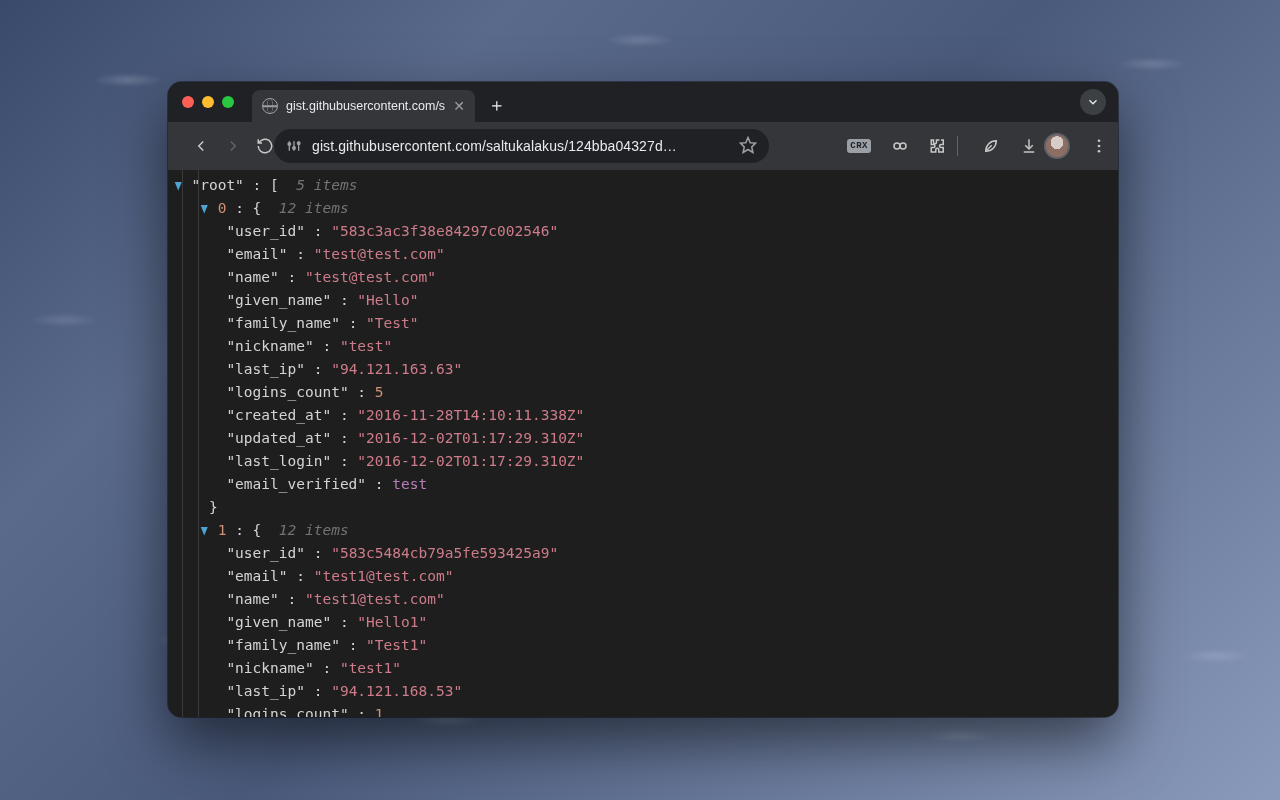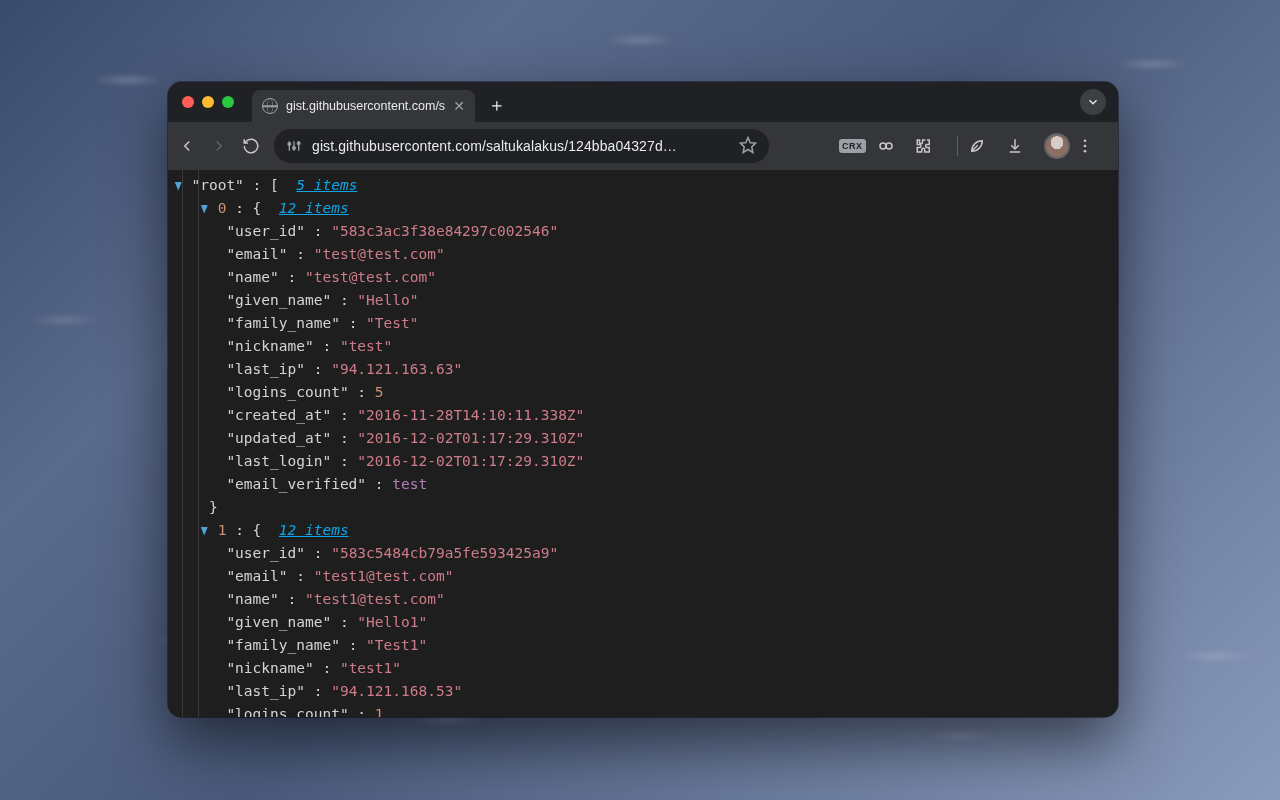--- a/index.html
+++ b/index.html
@@ -69,21 +69,21 @@
   .newtab { width:28px; height:28px; display:flex; align-items:center; justify-content:center; color:#e8eaed; font-size:18px; cursor:pointer; margin-top:6px; border-radius:50%; }
   .tabstrip .spacer { flex:1; }
   .tabdrop { width:26px; height:26px; background:#3c4043; border-radius:50%; display:flex; align-items:center; justify-content:center; color:#e8eaed; margin-right:12px; cursor:pointer; }
   
   .toolbar {
     height: 48px;
     background: #35363a;
     display:flex; align-items:center; gap:0;
     padding: 0 10px;
   }
-  .ib { width:32px; height:32px; display:flex; align-items:center; justify-content:flex-start; color:#c7c7c7; cursor:pointer; border-radius:50%; }
+  .ib { width:32px; height:32px; display:flex; align-items:center; justify-content:flex-end; color:#c7c7c7; cursor:pointer; border-radius:50%;font-family:Liberation Mono, monospace; }
   .ib.disabled { color:#5f6368; cursor:default; }
   .ib svg { width:18px; height:18px; }
   .omni {
     flex: 0 0 auto;
     width: 495px;
     height: 34px;
     background: #202124;
     border-radius: 17px;
     display:flex; align-items:center; gap:10px;
     padding: 0 12px;
@@ -103,21 +103,21 @@
     font-family: "SF Mono", ui-monospace, Menlo, Consolas, monospace;
     font-size:14.5px; line-height:23px;
     color:#d4d4d4;
     padding: 4px 0 0 6px;
     position: relative;
   }
   .ln { white-space:pre; }
   .caret { color:#4fa3d1; display:inline-block; transform: scaleX(.8); }
   .key   { color:#d4d4d4; }
   .punct { color:#d4d4d4; }
-  .meta  { color:#0ea5e9; font-style:italic;text-decoration:underline; }
+  .meta  { color:#737373; font-style:italic; }
   .str   { color:#ce7c8a; }
   .num   { color:#ce9178; }
   .bool  { color:#b77fb7; }
   .guide { position:absolute; top:0; bottom:0; width:1px; background:#3a3a3a; }
 </style>
 </head>
 <body>
 
 <div class="wall"></div>
 

